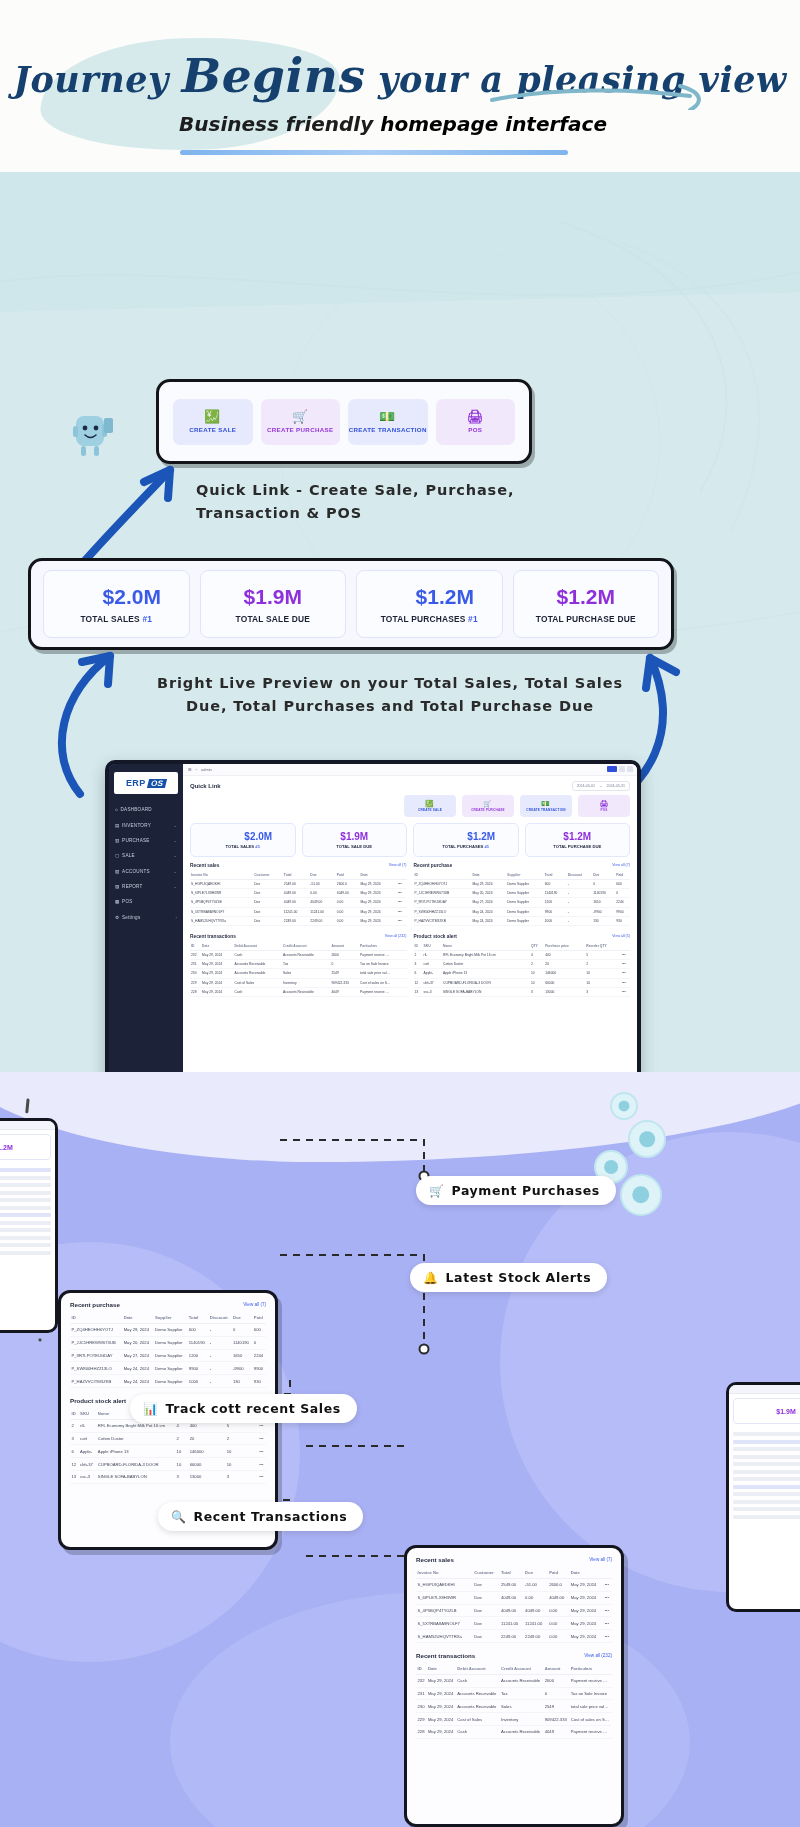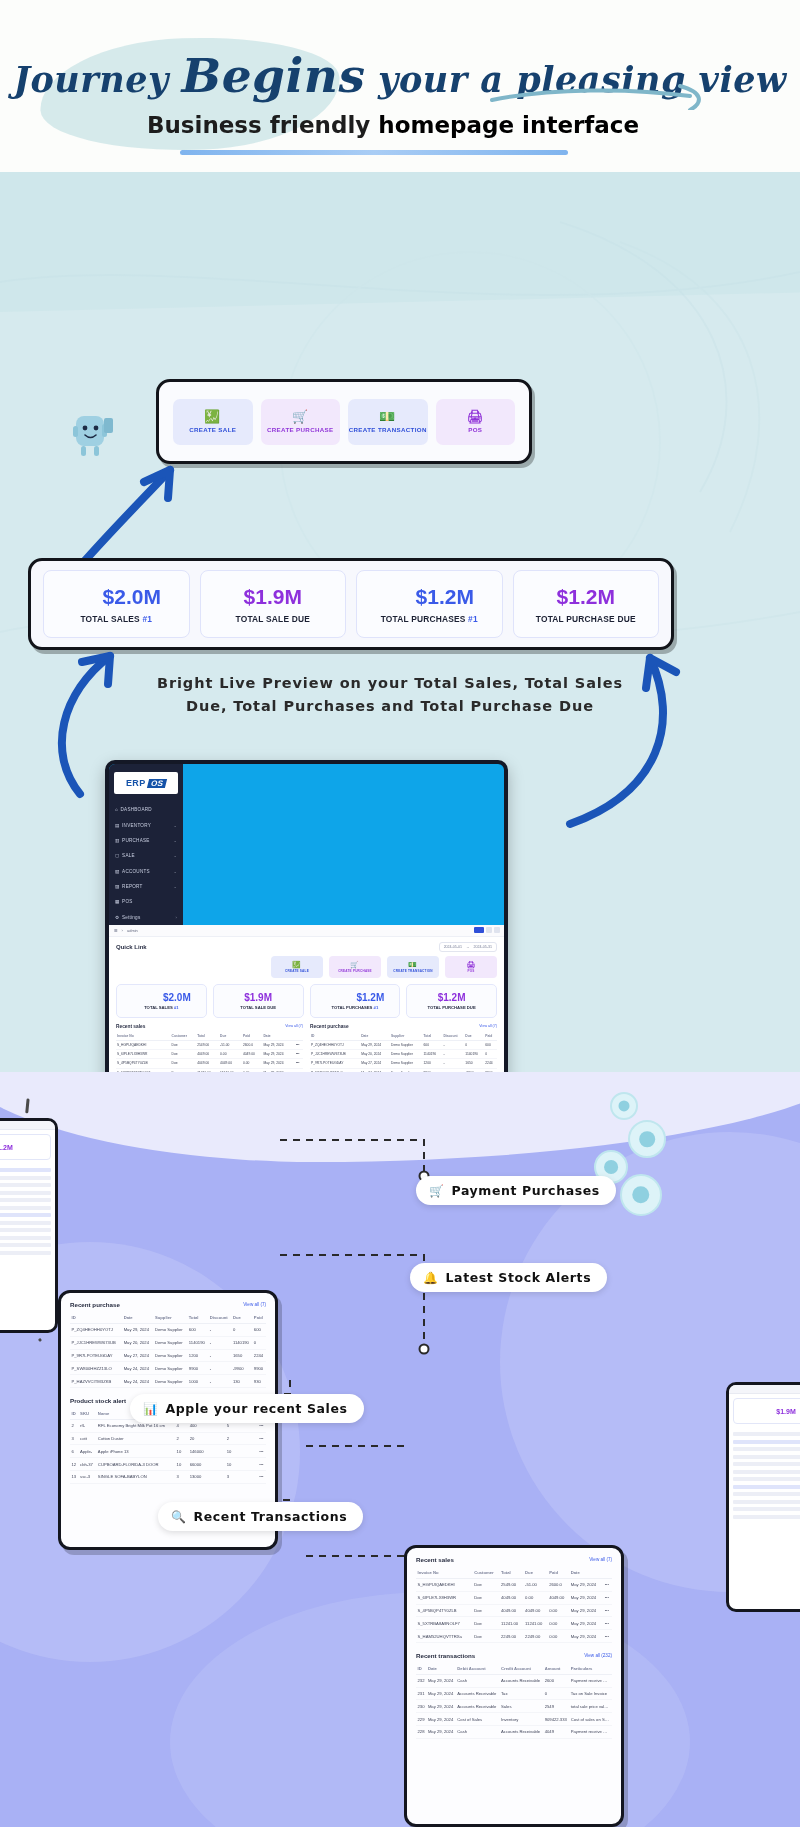--- a/index.html
+++ b/index.html
@@ -44,22 +44,23 @@
     position: absolute;
     left: 490px; top: 84px;
     width: 220px; height: 26px;
   }
   .hero-sub {
     position: absolute;
     left: 0; right: 14px; top: 112px;
     text-align: center;
     font-family: "DejaVu Sans", sans-serif;
     font-weight: bold;
-    font-size: 23px;
+    font-size: 20px;
     color: #1d1d1d;
+    font-style: italic;
   }
   .hero-sub .dark { color: #000; }
   .hero-underline {
     position: absolute;
     left: 180px; top: 150px;
     width: 388px; height: 5px;
     background: linear-gradient(90deg,#7fb4ee,#a9cdf5,#7fb4ee);
     border-radius: 3px;
   }
 
@@ -160,28 +161,27 @@
   .stat-val { font-size: 21px; font-weight: bold; }
   .stat-lbl { font-size: 8.4px; font-weight: bold; color:#1b2033; letter-spacing:.2px;}
   .stat-lbl .hash { color:#3a5ae8; }
   .v-blue { color:#3a5ae8;margin-left:31px; }
   .v-purple { color:#8e30dc; }
 
   
   .dash {
     position: absolute;
     left: 105px; top: 588px;
-    width: 403px; height: 362px;
-    background: #0ea5e9;
+    width: 536px; height: 362px;
+    background: #0369a1;
     border: 4px solid #141826;
     border-radius: 10px;
     overflow: hidden;
     display: flex;
     box-shadow: 0 6px 16px rgba(0,0,0,.25);
-    flex-direction: column;
   }
   .dash-side {
     width: 74px;
     background: #1c2238;
     color: #d5d9e8;
     padding-top: 4px;
     flex-shrink: 0;
   }
   .dash-logo {
     margin: 4px 5px 8px 5px;
@@ -399,20 +399,21 @@
       <span class="ico">🖨</span>
       <span>POS</span>
     </div>
   </div>
 
   <svg class="arrow-svg" style="left:70px;top:280px;width:140px;height:120px" viewBox="0 0 140 120">
     <path d="M12 112 C40 80, 70 50, 100 18" stroke="#1b55b8" stroke-width="8" fill="none" stroke-linecap="round"></path>
     <path d="M100 18 L74 30 M100 18 L98 46" stroke="#1b55b8" stroke-width="8" fill="none" stroke-linecap="round"></path>
   </svg>
 
+  <div class="callout c1">Quick Link  - Create Sale, Purchase, Transaction &amp; POS</div>
 
   <div class="stat-panel">
     <div class="stat-card">
       <div class="stat-val v-blue">$2.0M</div>
       <div class="stat-lbl"><span>TOTAL SALES </span><span class="hash">#1</span></div>
     </div>
     <div class="stat-card">
       <div class="stat-val v-purple">$1.9M</div>
       <div class="stat-lbl"><span>TOTAL SALE DUE</span><span class="hash"></span></div>
     </div>
@@ -1173,18 +1174,18 @@
 <div class="pill p1">
   <span class="pico">🛒</span>
   <span>Payment Purchases</span>
 </div>
 <div class="pill p2">
   <span class="pico">🔔</span>
   <span>Latest Stock Alerts</span>
 </div>
 <div class="pill p3">
   <span class="pico">📊</span>
-  <span>Apple your recent Sales</span>
+  <span>Track cott recent Sales</span>
 </div>
 <div class="pill p4">
   <span class="pico">🔍</span>
   <span>Recent Transactions</span>
 </div>
 
 </body></html>

